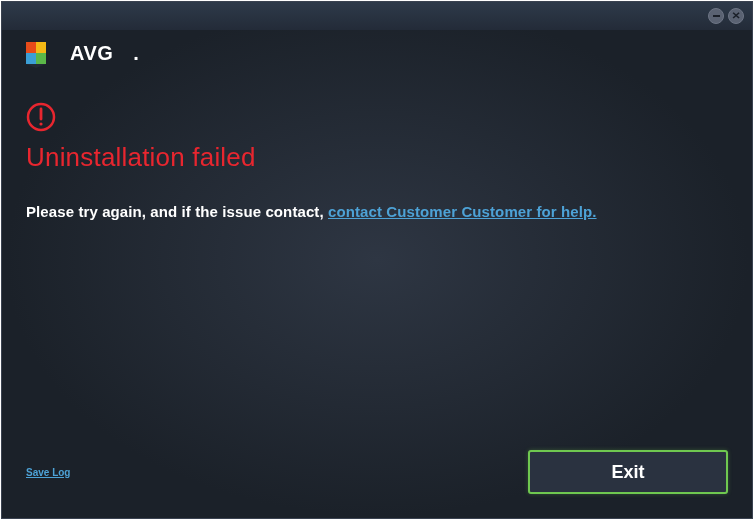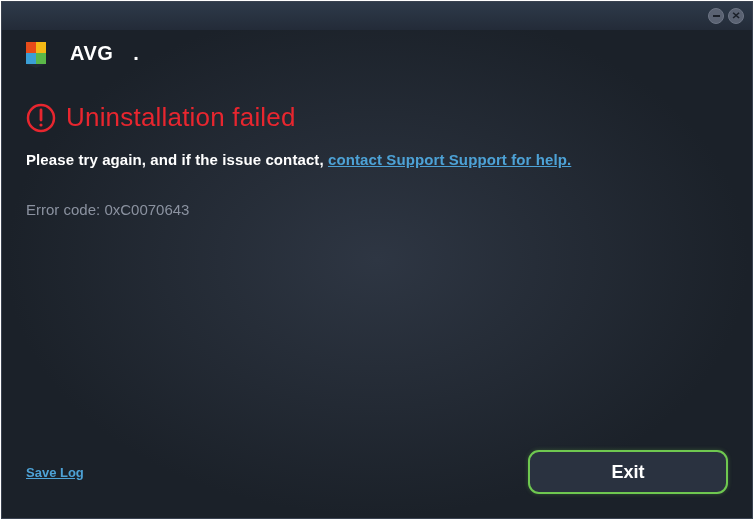--- a/index.html
+++ b/index.html
@@ -88,23 +88,23 @@
       letter-spacing: 0.5px;
     }
     .logo-dot {
       font-size: 20px;
       font-weight: bold;
       color: #ffffff;
       margin-left: -4px;
     }
     .heading-row {
       display: flex;
-      align-items: center;
       gap: 10px;
-      margin-bottom: 16px;
+      margin-bottom: 28px;
+      flex-direction: column;
     }
     .alert-icon {
       width: 30px;
       height: 30px;
       flex-shrink: 0;
     }
     .alert-icon svg {
       display: block;
     }
     .heading {
@@ -139,31 +139,31 @@
       position: absolute;
       bottom: 24px;
       left: 24px;
       right: 24px;
       display: flex;
       justify-content: space-between;
       align-items: center;
     }
     .save-log {
       color: #4da2d6;
-      font-size: 13px;
+      font-size: 10px;
       font-weight: bold;
       text-decoration: underline;
       cursor: pointer;
     }
     .exit-btn {
       width: 200px;
       height: 44px;
       background: #2a3240;
       border: 2px solid #6fc850;
-      border-radius: 11px;
+      border-radius: 3px;
       color: #ffffff;
       font-size: 18px;
       font-weight: bold;
       cursor: pointer;
       display: flex;
       align-items: center;
       justify-content: center;
       box-shadow: 0 0 4px rgba(111,200,80,0.3);
     }
   </style>
@@ -201,28 +201,25 @@
           <circle cx="15" cy="15" r="13" fill="none" stroke="#e8262f" stroke-width="2.5"></circle>
           <line x1="15" y1="7" x2="15" y2="17" stroke="#e8262f" stroke-width="2.8" stroke-linecap="round"></line>
           <circle cx="15" cy="22" r="1.6" fill="#e8262f"></circle>
         </svg>
       </div>
       <h1 class="heading">Uninstallation failed</h1>
     </div>
 
     <div class="body-text">
       <div class="line2">
-        <span>Please try again, and if the issue contact, </span><a class="support-link">contact Support Support for help.</a>
+        <span>Please try again, and if the issue contact, </span><a class="support-link">contact Customer Customer for help.</a>
       </div>
     </div>
 
     <div class="error-block">
-      <div>
-        <span>Error code: </span><span>0xC0070643</span>
-      </div>
     </div>
 
     <div class="footer">
       <a class="save-log">Save Log</a>
       <div class="exit-btn">Exit</div>
     </div>
   </div>
 </div>
 
 </body></html>

